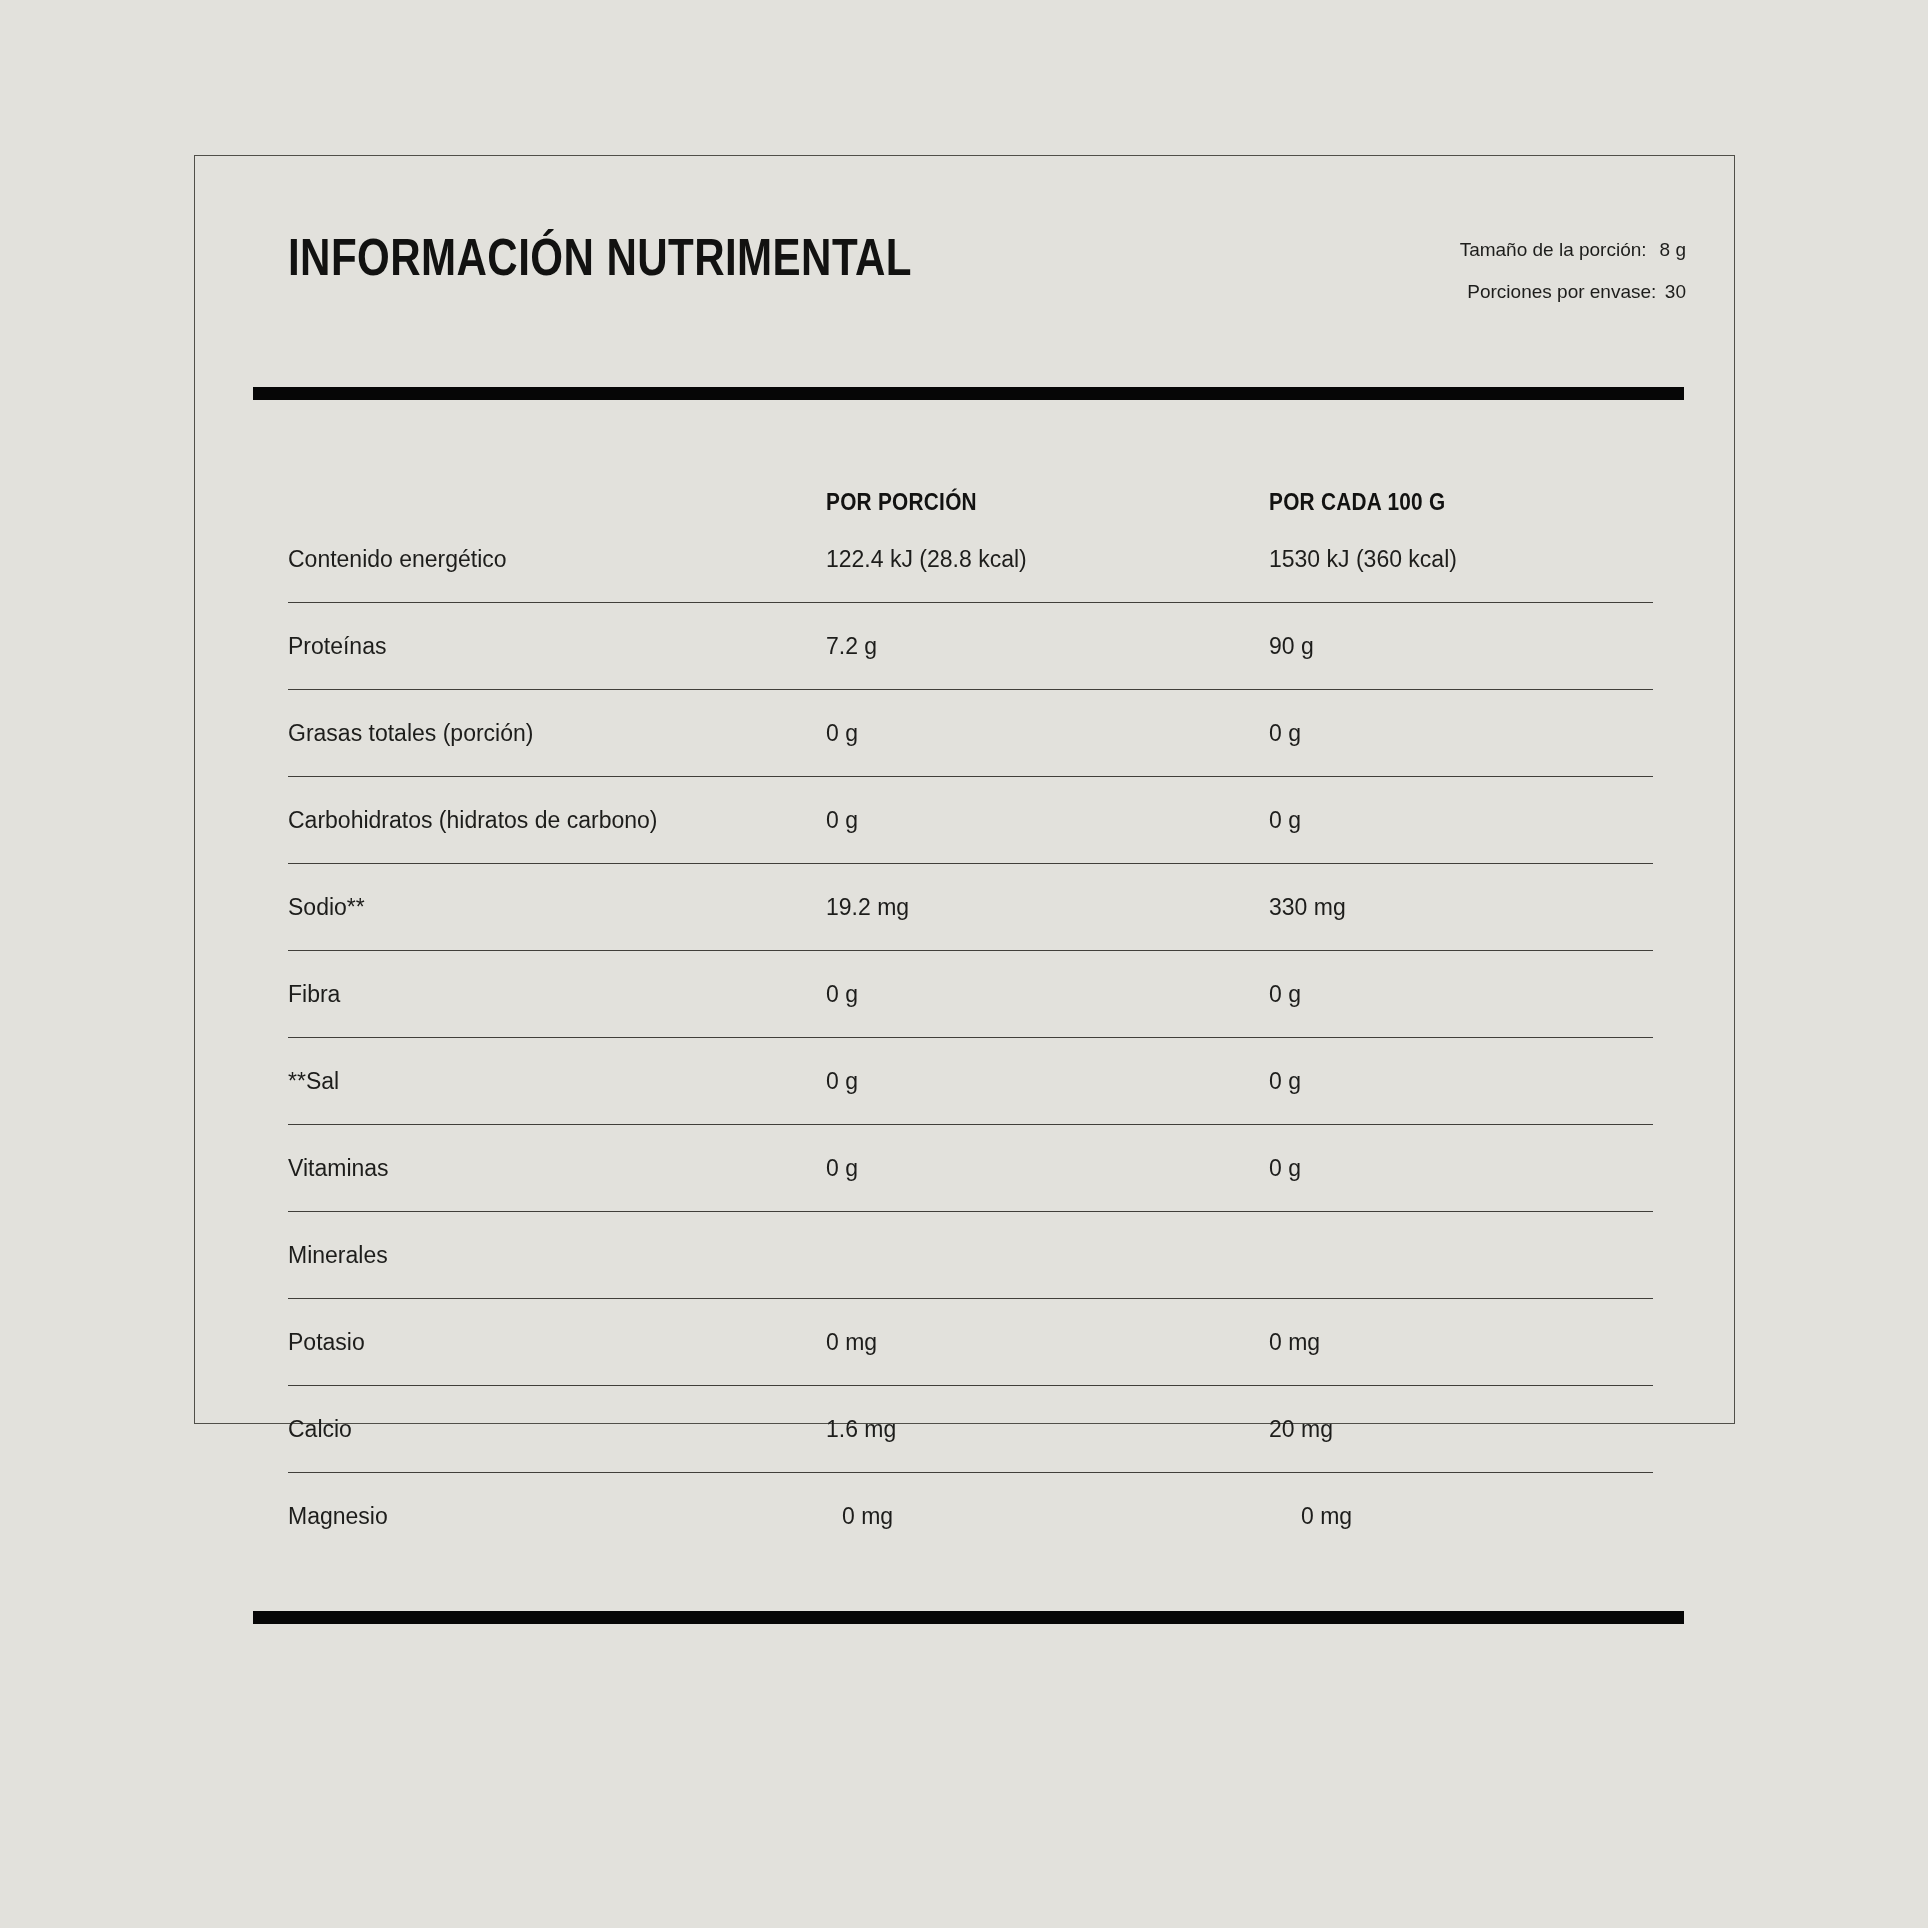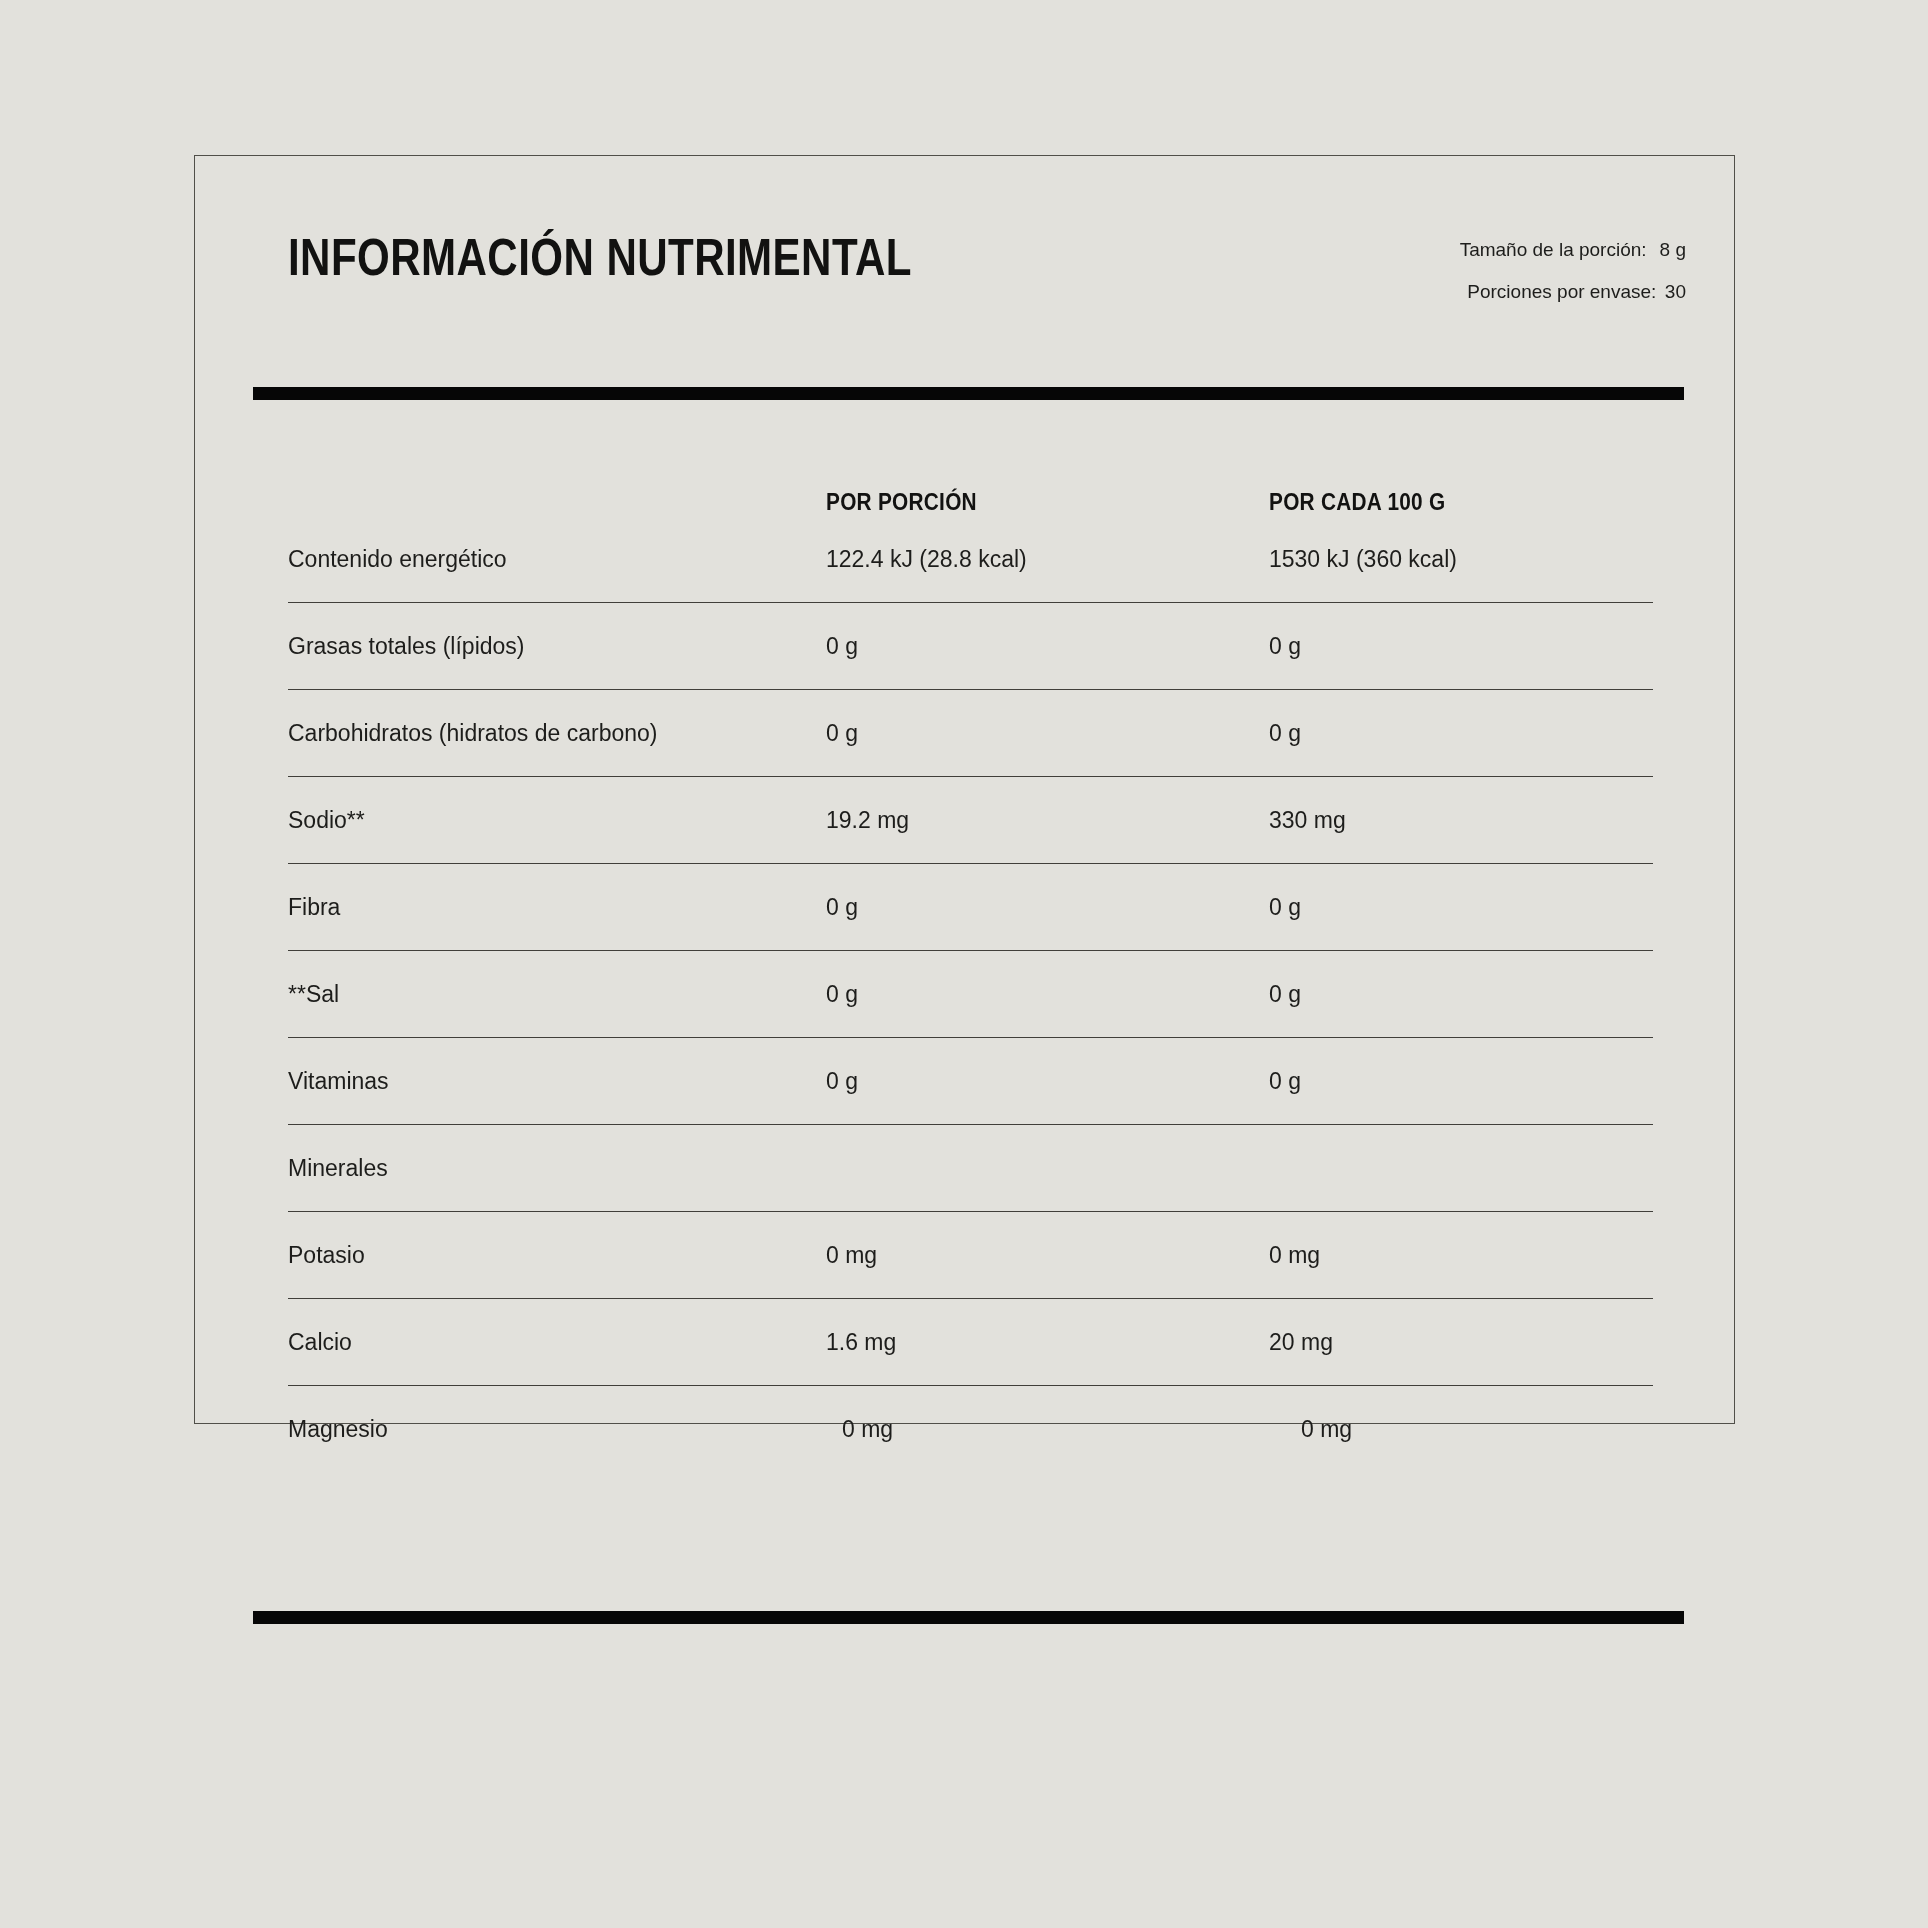--- a/index.html
+++ b/index.html
@@ -105,21 +105,26 @@
       <span class="c2"><span class="chead">POR PORCIÓN</span></span>
       <span class="c3"><span class="chead">POR CADA 100 G</span></span>
     </div>
 
     <div class="trow">
       <span class="c1">Contenido energético</span>
       <span class="c2">122.4 kJ (28.8 kcal)</span>
       <span class="c3">1530 kJ (360 kcal)</span>
     </div>
     <div class="trow">
-      <span class="c1">Grasas totales (lípidos)</span>
+      <span class="c1">Proteínas</span>
+      <span class="c2">7.2 g</span>
+      <span class="c3">90 g</span>
+    </div>
+    <div class="trow">
+      <span class="c1">Grasas totales (porción)</span>
       <span class="c2">0 g</span>
       <span class="c3">0 g</span>
     </div>
     <div class="trow">
       <span class="c1">Carbohidratos (hidratos de carbono)</span>
       <span class="c2">0 g</span>
       <span class="c3">0 g</span>
     </div>
     <div class="trow">
       <span class="c1">Sodio**</span>

